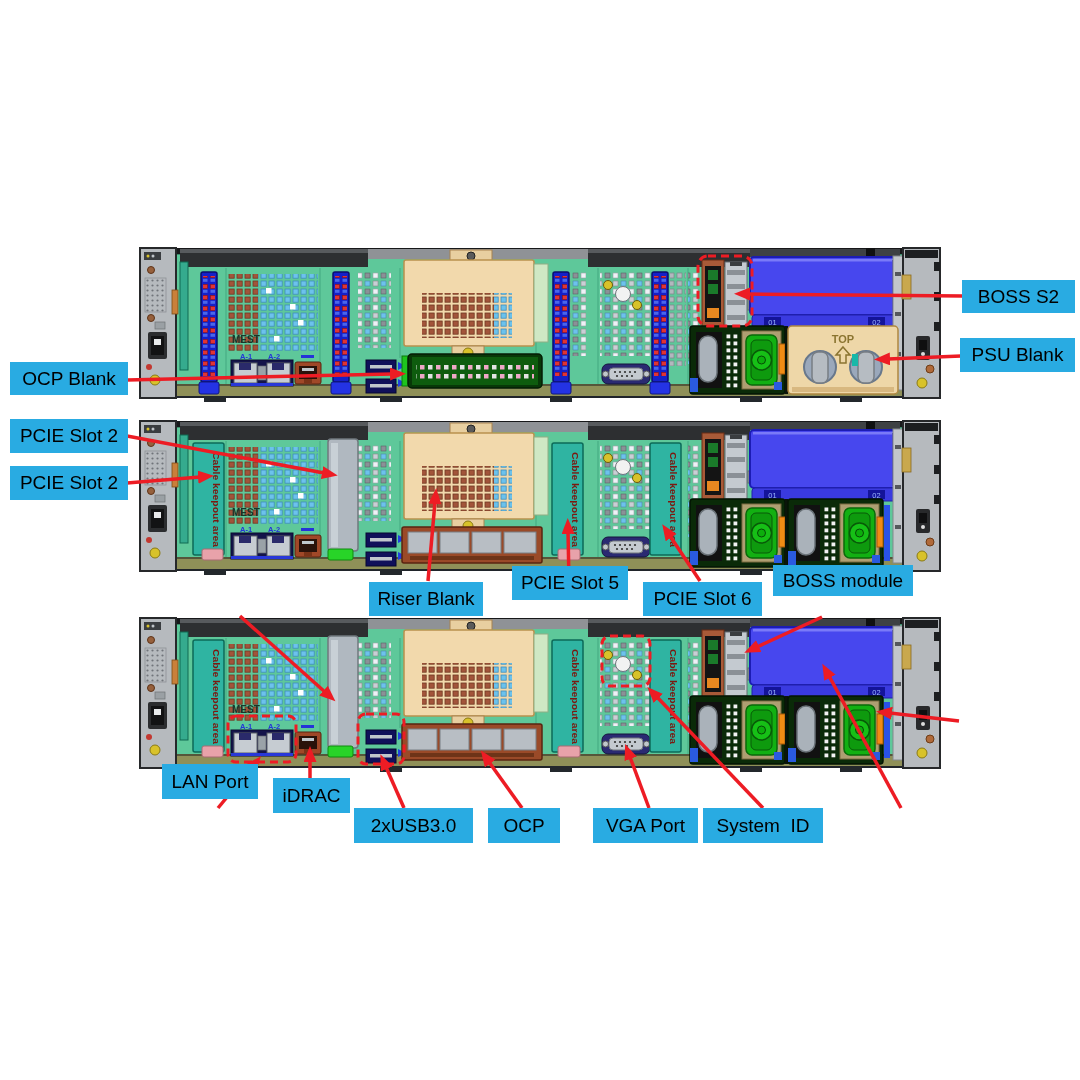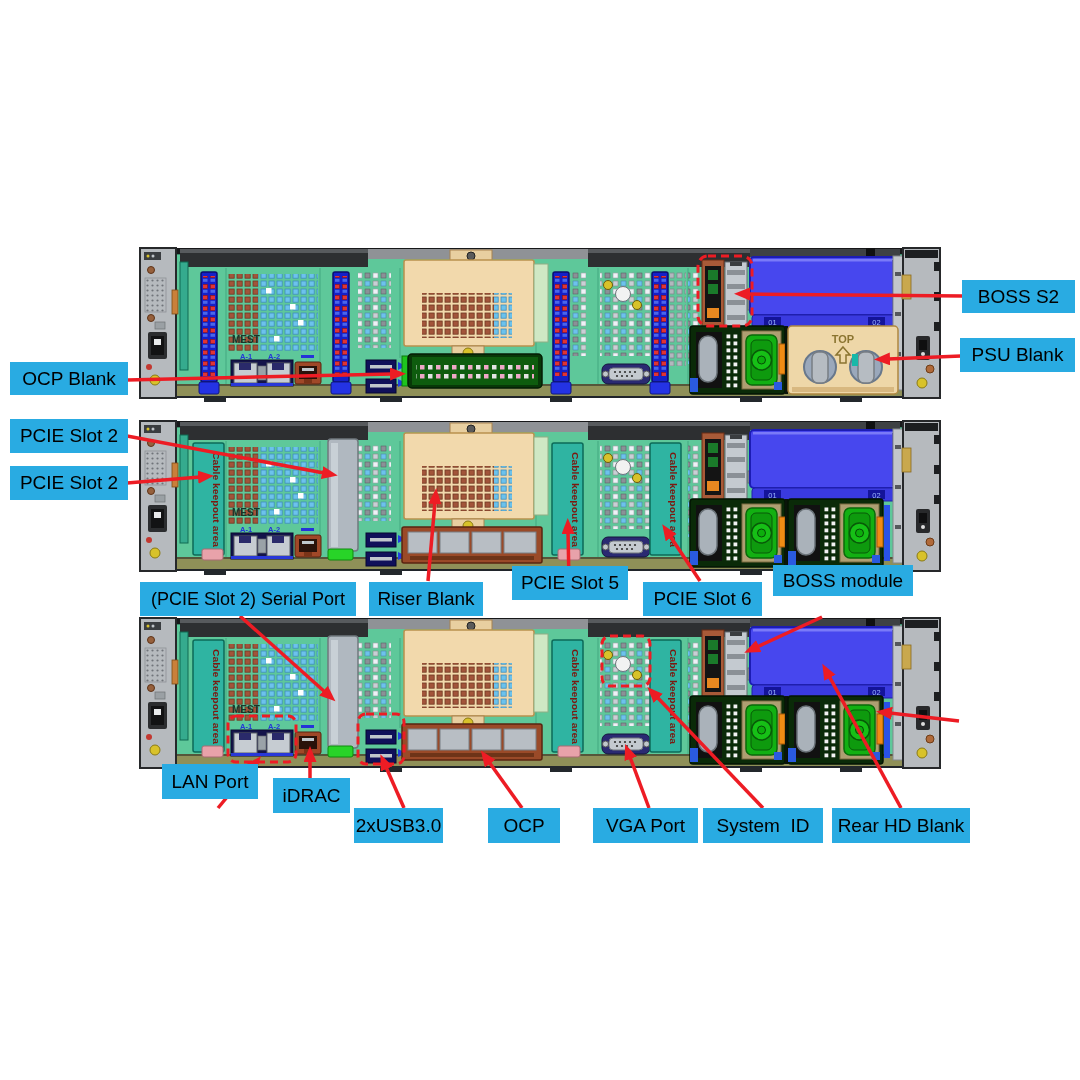--- a/index.html
+++ b/index.html
@@ -360,26 +360,24 @@
     <line x1="763" y1="808" x2="657" y2="697" marker-end="url(#ah)"></line>
     <line x1="901" y1="808" x2="829" y2="676" marker-end="url(#ah)"></line>
   </g>
 </svg>
 
 <div class="lbl" style="left:962px;top:280px;width:113px;height:33px">BOSS S2</div>
 <div class="lbl" style="left:960px;top:338px;width:115px;height:34px">PSU Blank</div>
 <div class="lbl" style="left:10px;top:362px;width:118px;height:33px">OCP Blank</div>
 <div class="lbl" style="left:10px;top:419px;width:118px;height:34px">PCIE Slot 2</div>
 <div class="lbl" style="left:10px;top:466px;width:118px;height:34px">PCIE Slot 2</div>
-<div class="lbl" style="left:140px;top:582px;width:216px;height:34px;font-size:18px">(PCIE Slot 2) Serial Port</div>
 <div class="lbl" style="left:369px;top:582px;width:114px;height:34px">Riser Blank</div>
 <div class="lbl" style="left:512px;top:566px;width:116px;height:34px">PCIE Slot 5</div>
 <div class="lbl" style="left:643px;top:582px;width:119px;height:34px">PCIE Slot 6</div>
 <div class="lbl" style="left:773px;top:565px;width:140px;height:31px">BOSS module</div>
 <div class="lbl" style="left:162px;top:764px;width:96px;height:35px">LAN Port</div>
 <div class="lbl" style="left:273px;top:778px;width:77px;height:35px">iDRAC</div>
-<div class="lbl" style="left:354px;top:808px;width:89px;height:35px">2xUSB3.0</div>
+<div class="lbl" style="left:354px;top:808px;width:119px;height:35px">2xUSB3.0</div>
 <div class="lbl" style="left:488px;top:808px;width:72px;height:35px">OCP</div>
 <div class="lbl" style="left:593px;top:808px;width:105px;height:35px">VGA Port</div>
 <div class="lbl" style="left:703px;top:808px;width:120px;height:35px">System  ID</div>
-<div class="lbl" style="left:832px;top:808px;width:138px;height:35px">Rear HD Blank</div>
 
 </div>
 
 </body></html>

